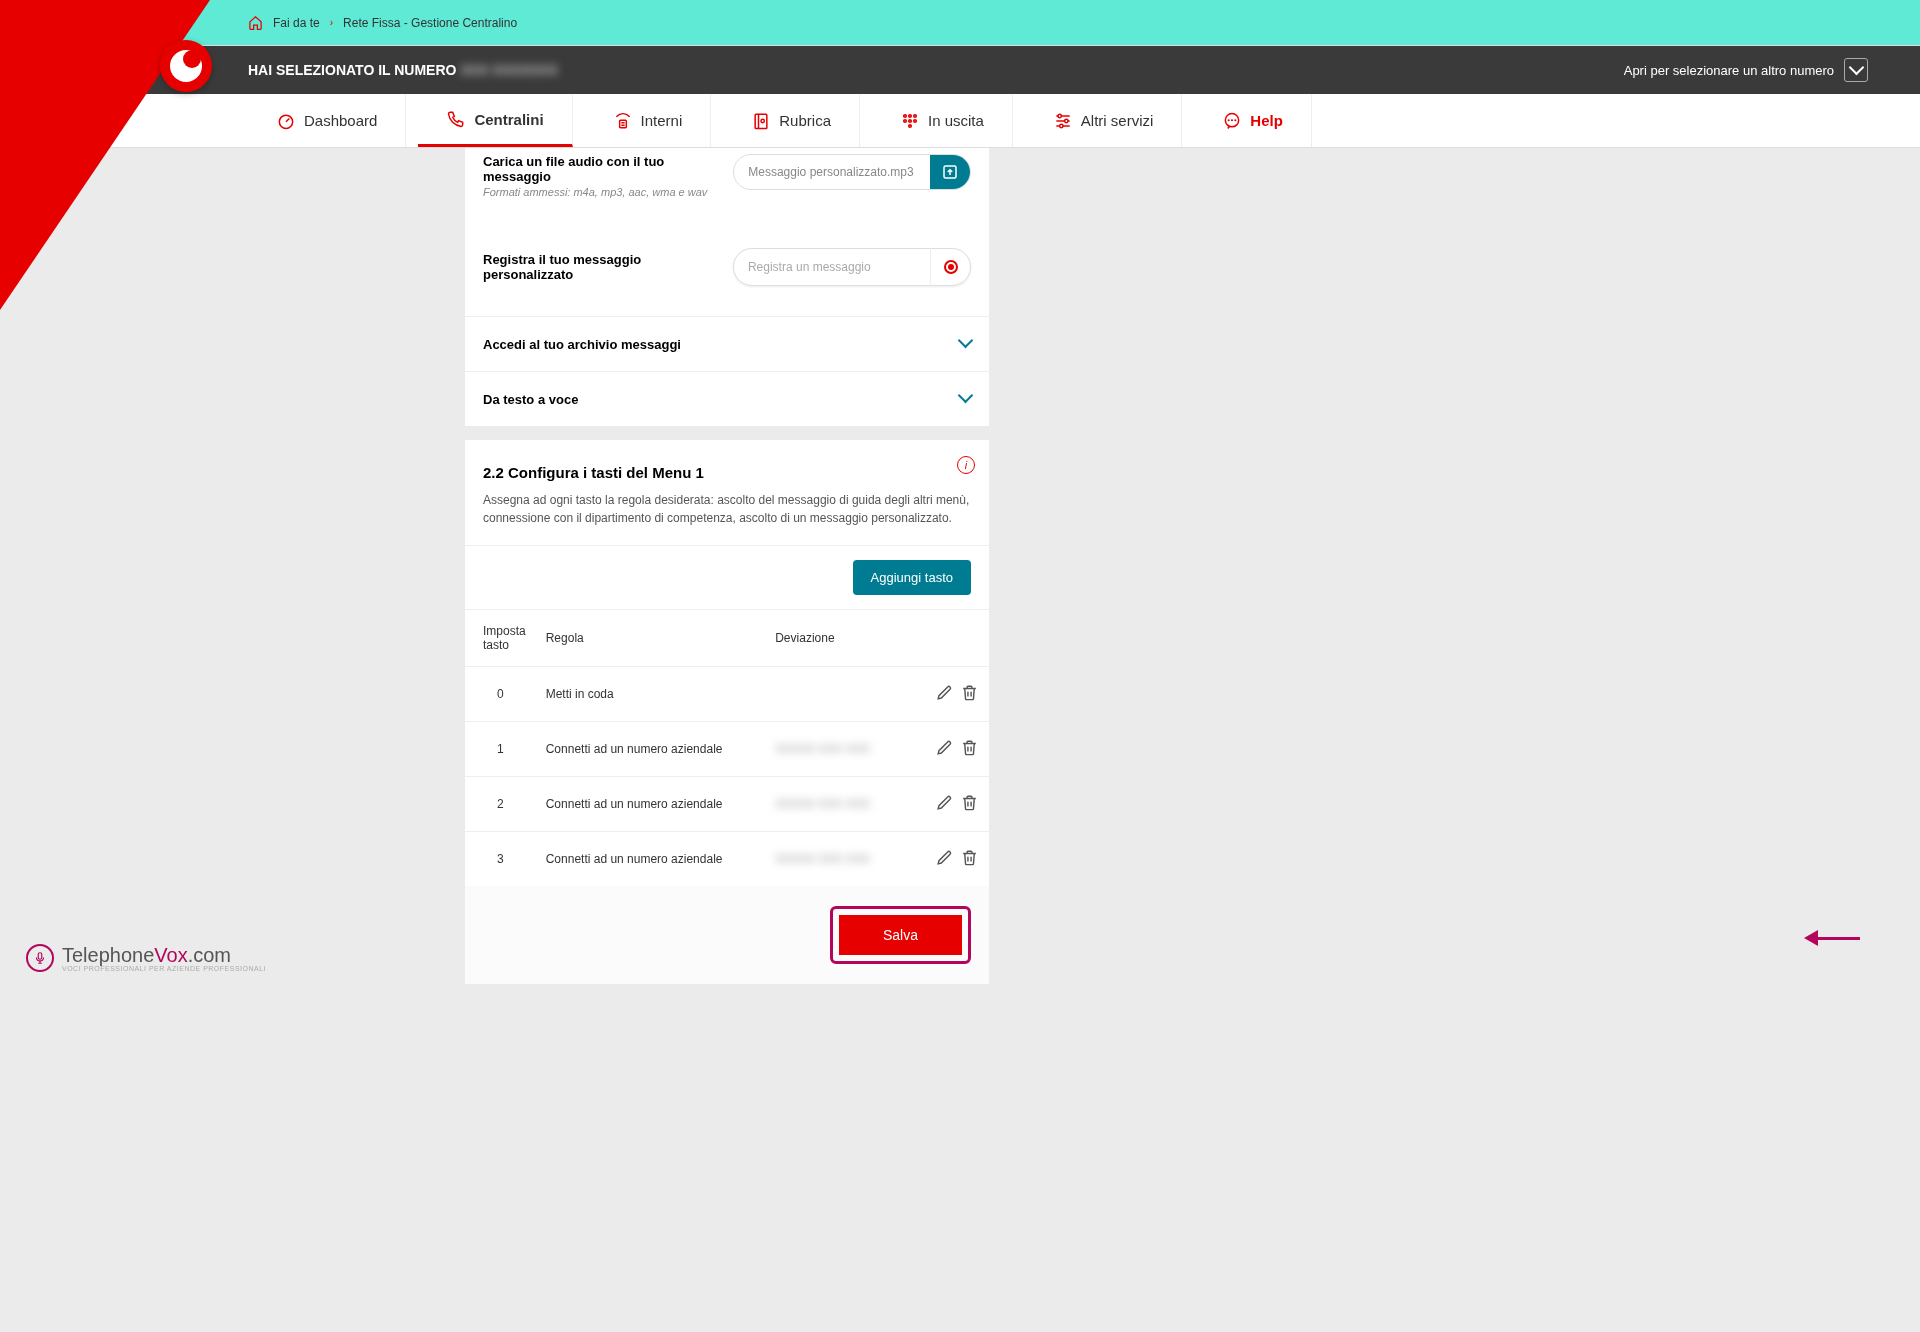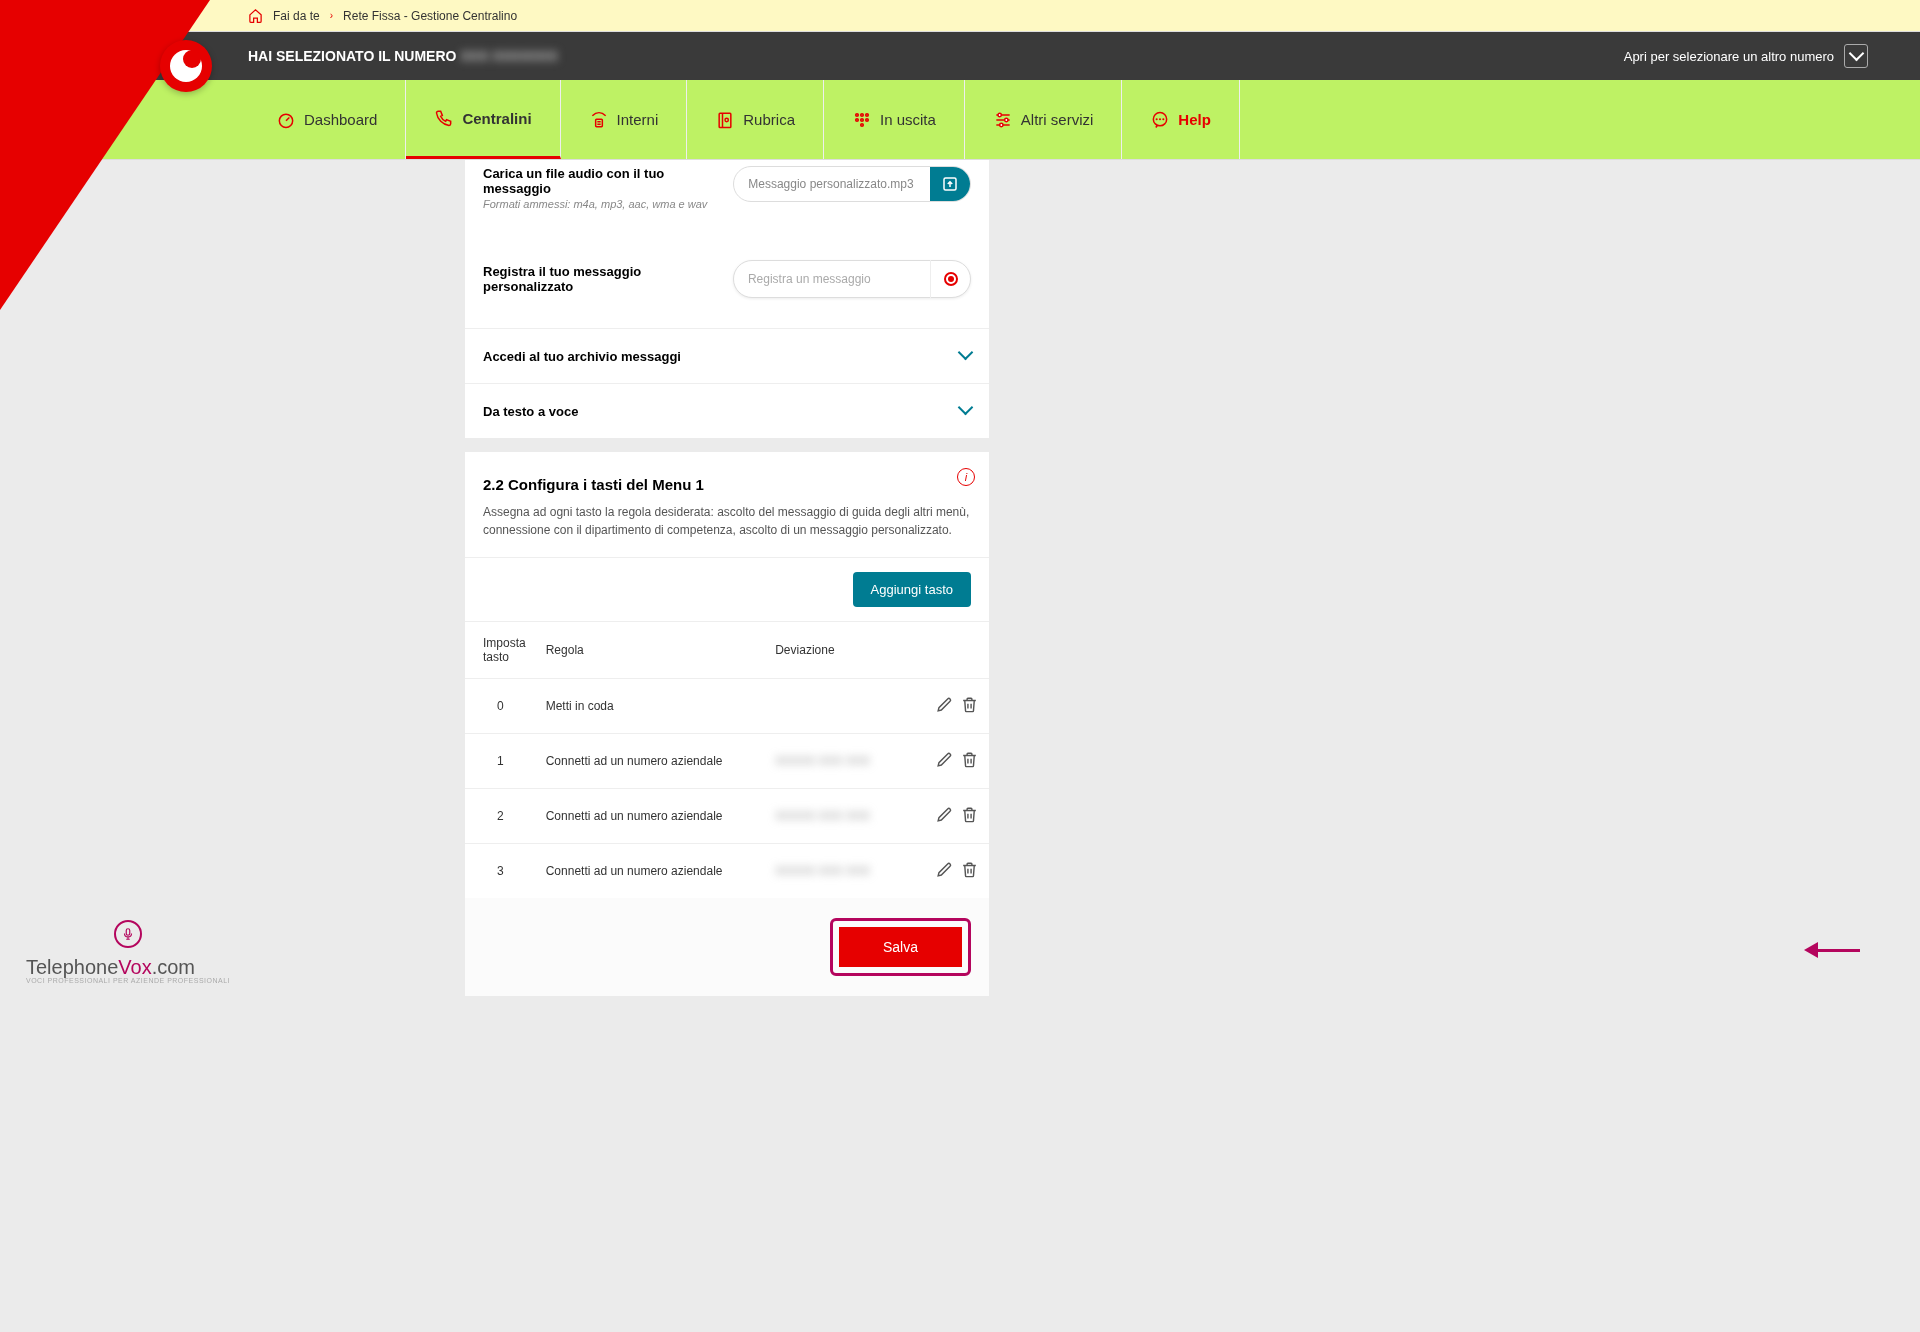--- a/index.html
+++ b/index.html
@@ -11,37 +11,37 @@
     --bg:#ebebeb;
     --magenta:#b4055d;
   }
   *{box-sizing:border-box;margin:0;padding:0;font-family:Arial,Helvetica,sans-serif;}
   body{background:var(--bg);min-height:932px;position:relative;overflow-x:hidden;}
 
   
   .red-triangle{position:absolute;top:0;left:0;width:0;height:0;border-top:310px solid var(--red);border-right:210px solid transparent;z-index:1;}
 
   
-  .breadcrumb{background:#fef9c3;height:32px;display:flex;align-items:center;padding-left:248px;font-size:12px;color:#333;gap:10px;border-bottom:1px solid #ddd;}
+  .breadcrumb{background:#5eead4;height:46px;display:flex;align-items:center;padding-left:248px;font-size:12px;color:#333;gap:10px;border-bottom:1px solid #ddd;}
   .breadcrumb .home-icon{color:var(--red);font-size:15px;}
   .breadcrumb .sep{color:var(--red);font-size:10px;}
 
   
   .selector-bar{background:var(--dark);height:48px;color:#fff;display:flex;align-items:center;padding:0 52px 0 248px;font-size:14px;font-weight:bold;position:relative;}
   .selector-bar .num{filter:blur(4px);color:#bbb;margin-left:4px;}
   .selector-bar .right{margin-left:auto;display:flex;align-items:center;gap:10px;font-weight:normal;font-size:13px;}
   .selector-bar .chev-box{width:24px;height:24px;border:1px solid #aaa;border-radius:3px;display:flex;align-items:center;justify-content:center;font-size:11px;}
 
   
   .logo{position:absolute;left:160px;top:40px;width:52px;height:52px;border-radius:50%;background:var(--red);z-index:5;display:flex;align-items:center;justify-content:center;box-shadow:0 2px 6px rgba(0,0,0,0.25);}
   .logo::before{content:"";position:absolute;width:32px;height:32px;border-radius:50%;background:#fff;}
   .logo::after{content:"";position:absolute;width:18px;height:18px;border-radius:50%;background:var(--red);top:10px;right:11px;}
 
   
-  .nav{background:#bef264;height:80px;display:flex;padding-left:248px;border-bottom:1px solid #ddd;}
+  .nav{background:#ffffff;height:54px;display:flex;padding-left:248px;border-bottom:1px solid #ddd;gap:12px;}
   .nav-item{display:flex;align-items:center;gap:8px;padding:0 28px;border-right:1px solid #eee;font-size:15px;color:#333;cursor:pointer;}
   .nav-item .nav-icon{color:var(--red);font-size:18px;}
   .nav-item.active{border-bottom:3px solid var(--red);font-weight:bold;}
   .nav-item.help{color:var(--red);font-weight:bold;}
 
   
   .content{margin-left:465px;width:524px;}
   .card{background:#fff;}
 
   .upload-row{display:flex;align-items:flex-start;justify-content:space-between;padding:6px 18px 20px 18px;}
@@ -74,21 +74,21 @@
   td.key{text-align:center;width:70px;}
   td.dev span{filter:blur(4px);color:#999;}
   td.act{text-align:right;width:90px;}
   .icon-btn{display:inline-flex;margin-left:6px;font-size:17px;color:#555;cursor:pointer;}
 
   .save-row{background:#fbfbfb;padding:20px 18px;text-align:right;margin-top:0;}
   .save-btn{background:var(--red);color:#fff;border:none;padding:12px 44px;font-size:14px;cursor:pointer;}
   .save-highlight{display:inline-block;border:3px solid var(--magenta);border-radius:6px;padding:6px;}
 
   
-  .watermark{position:absolute;left:26px;bottom:12px;display:flex;align-items:center;gap:8px;flex-direction:column;}
+  .watermark{position:absolute;left:26px;bottom:12px;display:flex;align-items:center;gap:8px;}
   .watermark .wm-icon{width:28px;height:28px;border:2px solid var(--magenta);border-radius:50%;display:flex;align-items:center;justify-content:center;color:var(--magenta);font-size:13px;}
   .watermark .wm-text{font-size:20px;color:#555;}
   .watermark .wm-text b{color:var(--magenta);font-weight:normal;}
   .watermark .wm-sub{font-size:7px;color:#aaa;letter-spacing:0.5px;display:block;margin-top:-2px;}
 
   
   .arrow{position:absolute;right:60px;bottom:38px;display:flex;align-items:center;}
   .arrow-line{width:42px;height:3px;background:var(--magenta);}
   .arrow-head{width:0;height:0;border-top:8px solid transparent;border-bottom:8px solid transparent;border-right:14px solid var(--magenta);}
 

